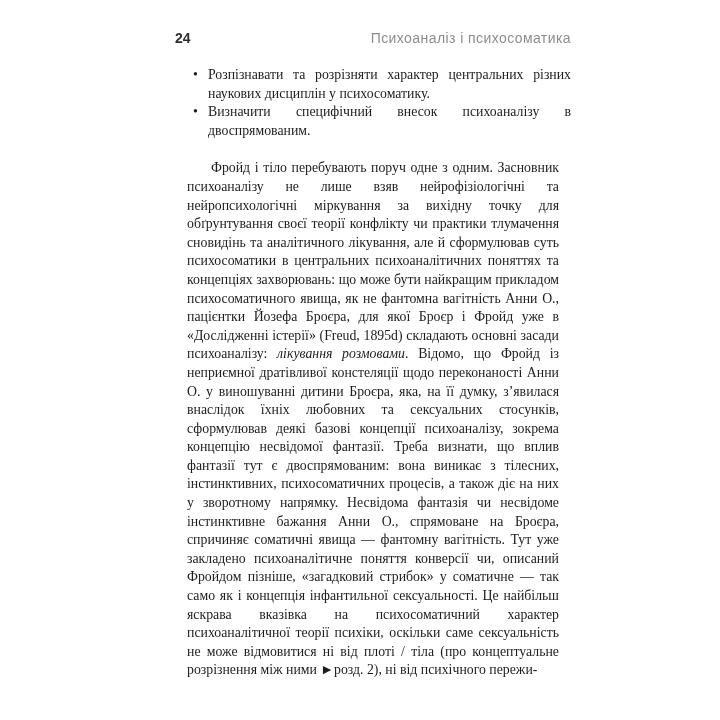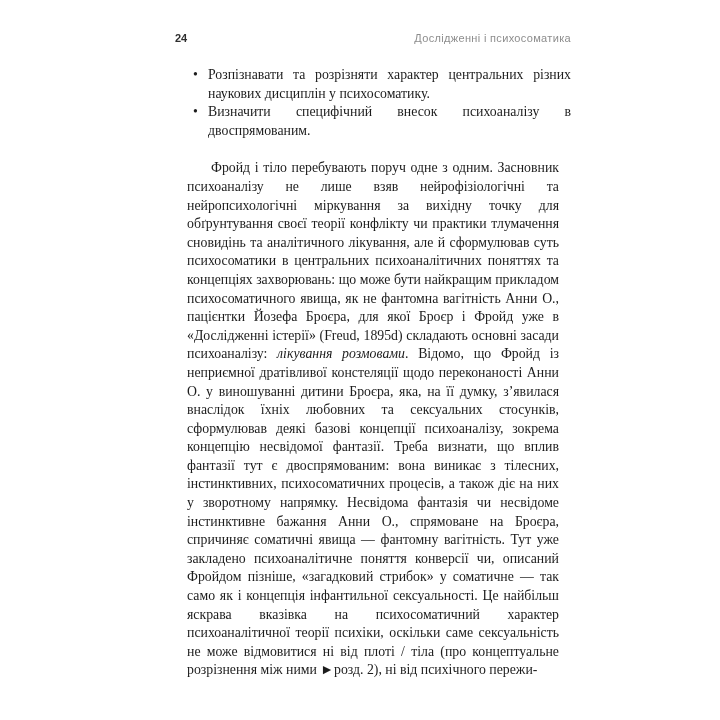--- a/index.html
+++ b/index.html
@@ -19,21 +19,21 @@
   }
   .page-header {
     position: absolute;
     top: 31px;
     left: 175px;
     width: 396px;
     display: flex;
     justify-content: space-between;
     align-items: flex-end;
     font-family: "Liberation Sans", sans-serif;
-    font-size: 11px;
+    font-size: 14px;
     line-height: 14px;
   }
   .page-number {
     font-weight: bold;
     color: #2e2e2e;
   }
   .running-title {
     color: #8d8d8d;
     letter-spacing: 0.03em;
   }
@@ -68,21 +68,21 @@
     font-style: italic;
   }
 </style>
 </head>
 <body>
 
 <div class="page">
 
   <header class="page-header">
     <span class="page-number">24</span>
-    <span class="running-title">Дослідженні і психосоматика</span>
+    <span class="running-title">Психоаналіз і психосоматика</span>
   </header>
 
   <main class="content">
 
     <ul class="bullets">
       <li>
         <span class="marker">•</span>
         <span>Розпізнавати та розрізняти характер центральних різних наукових дисциплін у психосоматику.</span>
       </li>
       <li>

